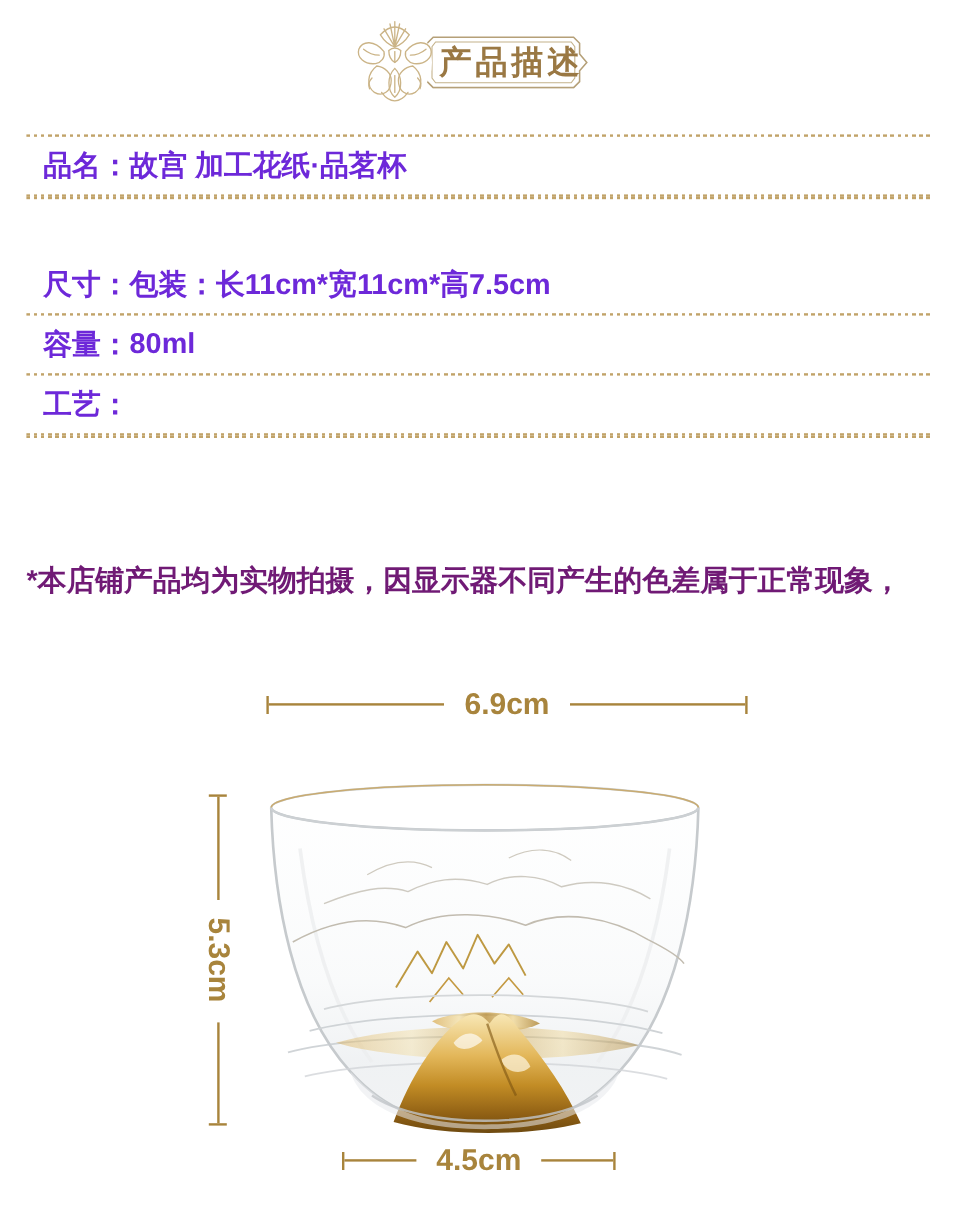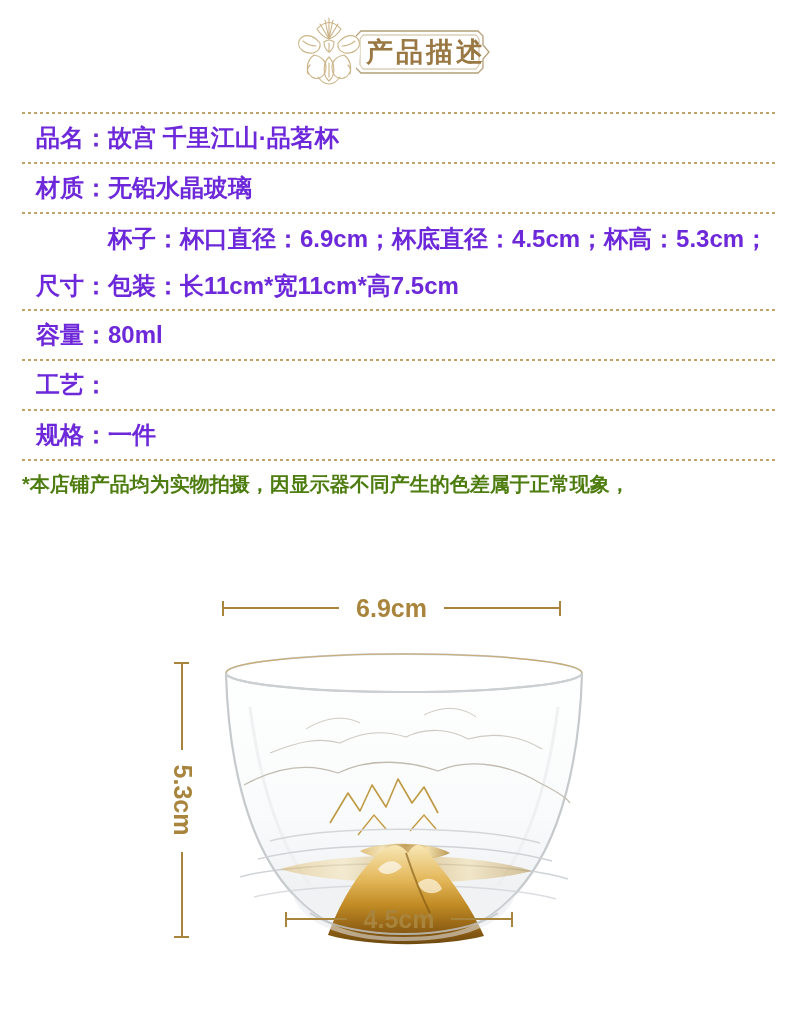--- a/index.html
+++ b/index.html
@@ -37,32 +37,32 @@
   }
   .spec-row.multi { align-items:flex-end; min-height:95px; }
   .spec-row.multi .spec-label { line-height:47px; }
   .spec-multi > div { line-height:47px; white-space:nowrap; }
   .spec-label { white-space:nowrap; }
   .spec-value { white-space:nowrap; }
 
   
   .disclaimer {
     position:absolute; left:22px; top:466px; width:760px;
-    font-size:20px; font-weight:600; color:#4d7c0f; line-height:37px;
+    font-size:24px; font-weight:600; color:#701a75; line-height:37px;
   }
 
   
   .dim-h { position:absolute; display:flex; align-items:center; height:22px; }
   .dim-h .tick { width:2px; height:15px; background:#a8843c; }
   .dim-h .seg  { flex:1; height:2px; background:#a8843c; }
   .dim-h .dim-text {
     margin:0 17px; font-size:25px; font-weight:bold; color:#a8843c; line-height:22px;
   }
-  .dim-top    { left:222px; top:597px; width:339px; }
-  .dim-bottom { left:285px; top:908px; width:228px; }
+  .dim-top    { left:222px; top:576px; width:401px; }
+  .dim-bottom { left:285px; top:956px; width:228px; }
 
   .dim-v { position:absolute; left:174px; top:662px; width:16px; height:276px; }
   .dim-v .tick { position:absolute; left:0; width:15px; height:2px; background:#a8843c; }
   .dim-v .tick.t { top:0; }
   .dim-v .tick.b { bottom:0; }
   .dim-v .seg { position:absolute; left:7px; width:2px; background:#a8843c; }
   .dim-v .seg.s1 { top:2px; height:86px; }
   .dim-v .seg.s2 { top:190px; height:84px; }
   .dim-v .dim-text {
     position:absolute; left:50%; top:138px;
@@ -107,54 +107,45 @@
     <path d="M12,5 L125,5 L128,9 L128,35 L125,39 L12,39 L9,35 L9,9 Z" fill="none" stroke="#c4b28a" stroke-width="0.9"></path>
   </svg>
   <div class="plaque-title">产品描述</div>
 </div>
 
 <div class="spec-table">
   <div class="sep"></div>
 
   <div class="spec-row">
     <span class="spec-label">品名：</span>
-    <span class="spec-value">故宫 千里江山·品茗杯</span>
-  </div>
-  <div class="sep"></div>
-
-  <div class="spec-row">
-    <span class="spec-label">材质：</span>
-    <span class="spec-value">无铅水晶玻璃</span>
-  </div>
+    <span class="spec-value">故宫 加工花纸·品茗杯</span>
+  </div>
+  <div class="sep"></div>
+
   <div class="sep"></div>
 
   <div class="spec-row multi">
     <span class="spec-label">尺寸：</span>
     <div class="spec-multi">
-      <div>杯子：杯口直径：6.9cm；杯底直径：4.5cm；杯高：5.3cm；</div>
       <div>包装：长11cm*宽11cm*高7.5cm</div>
     </div>
   </div>
   <div class="sep"></div>
 
   <div class="spec-row">
     <span class="spec-label">容量：</span>
     <span class="spec-value">80ml</span>
   </div>
   <div class="sep"></div>
 
   <div class="spec-row">
     <span class="spec-label">工艺：</span>
   </div>
   <div class="sep"></div>
 
-  <div class="spec-row">
-    <span class="spec-label">规格：</span>
-    <span class="spec-value">一件</span>
-  </div>
   <div class="sep"></div>
 </div>
 
 <div class="disclaimer">
   <div>*本店铺产品均为实物拍摄，因显示器不同产生的色差属于正常现象，</div>
 </div>
 
 <div class="dim-h dim-top">
   <span class="tick"></span>
   <div class="seg"></div>

